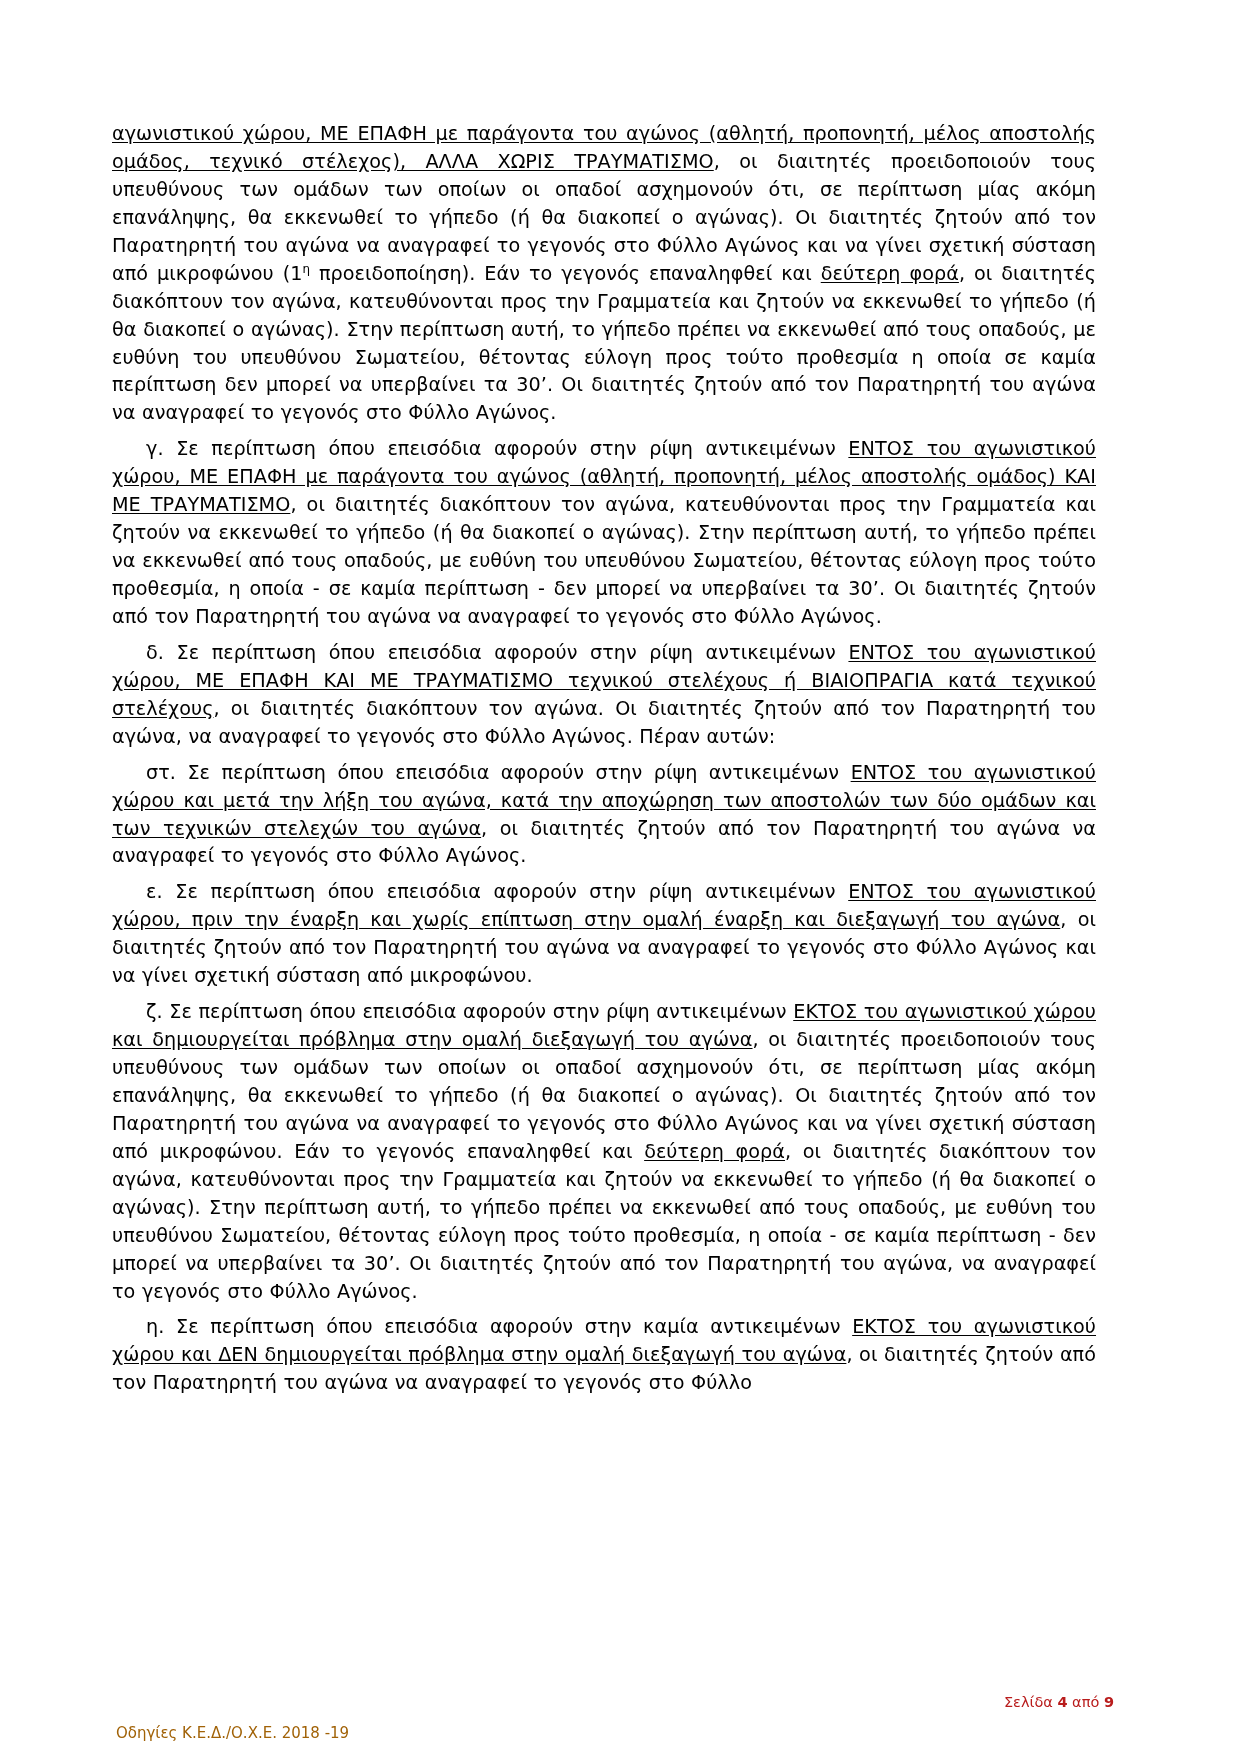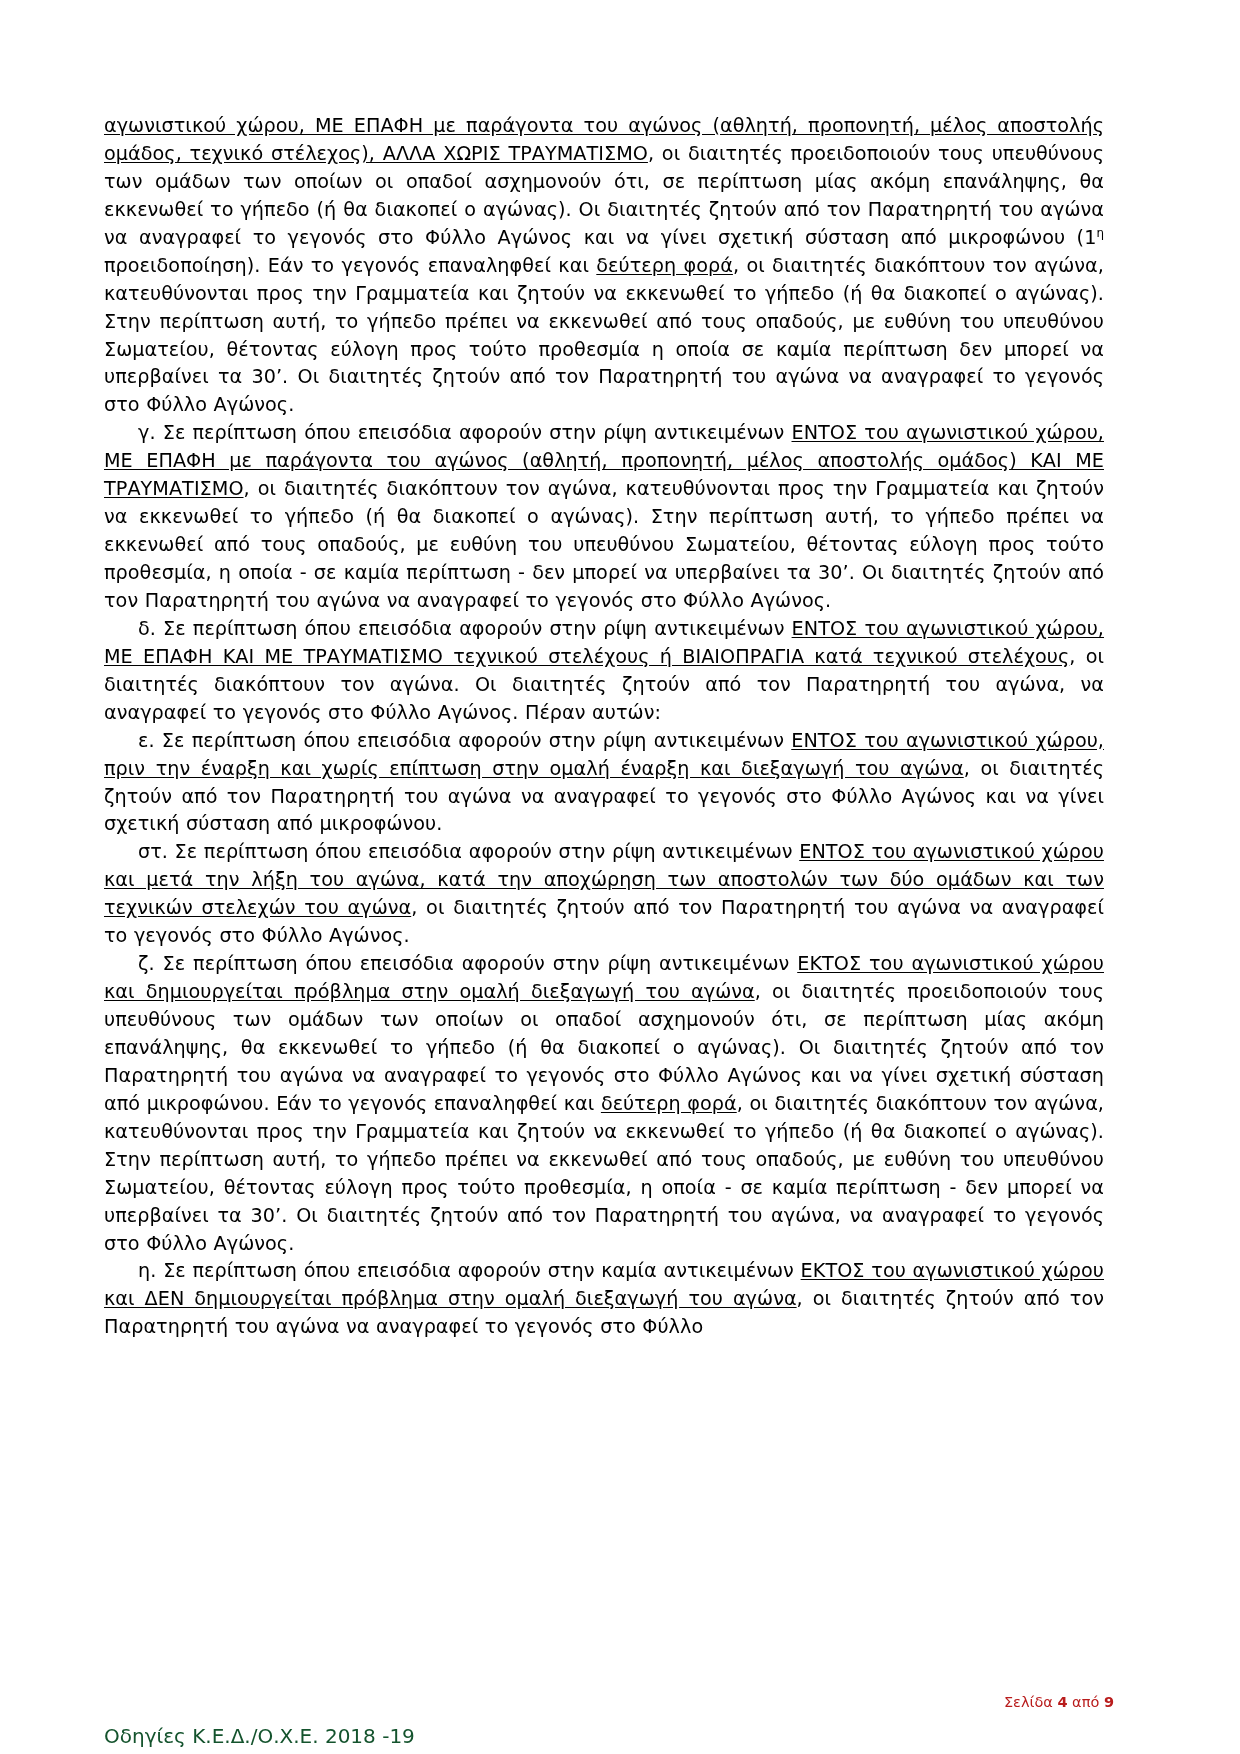--- a/index.html
+++ b/index.html
@@ -20,21 +20,21 @@
   .content {
     position: absolute;
     left: 104px;
     top: 112px;
     width: 1000px;
   }
   .para {
     font-size: 19.2px;
     line-height: 1.455;
     text-align: justify;
-    margin: 0;
+    margin: 8px;
     letter-spacing: 0.05px;
     word-spacing: 0.4px;
   }
   .para + .para {
     margin-top: 0;
   }
   .indent {
     text-indent: 34px;
   }
   .u {
@@ -48,46 +48,46 @@
   }
   .footer {
     position: absolute;
     left: 104px;
     bottom: 0;
     width: 1010px;
     height: 70px;
   }
   .footer-left {
     position: absolute;
-    left: 0;
+    left: 12px;
     top: 40px;
-    font-size: 20px;
+    font-size: 15px;
     font-family: "DejaVu Sans", sans-serif;
-    color: #14532d;
+    color: #a16207;
   }
   .footer-right {
     position: absolute;
     right: 0;
     top: 10px;
     font-size: 14.5px;
     font-family: "DejaVu Sans", sans-serif;
     color: #b91c1c;
   }
   .footer-right b { font-weight: bold; }
 </style>
 </head>
 <body>
 
 <div class="page">
   <div class="content" id="doc-body">
       <div class="para"><span class="u">αγωνιστικού χώρου, ΜΕ ΕΠΑΦΗ με παράγοντα του αγώνος (αθλητή, προπονητή, μέλος αποστολής ομάδος, τεχνικό στέλεχος), ΑΛΛΑ ΧΩΡΙΣ ΤΡΑΥΜΑΤΙΣΜΟ</span><span>, οι διαιτητές προειδοποιούν τους υπευθύνους των ομάδων των οποίων οι οπαδοί ασχημονούν ότι, σε περίπτωση μίας ακόμη επανάληψης, θα εκκενωθεί το γήπεδο (ή θα διακοπεί ο αγώνας). Οι διαιτητές ζητούν από τον Παρατηρητή του αγώνα να αναγραφεί το γεγονός στο Φύλλο Αγώνος και να γίνει σχετική σύσταση από μικροφώνου (1</span><sup>η</sup><span> προειδοποίηση). Εάν το γεγονός επαναληφθεί και </span><span class="u">δεύτερη φορά</span><span>, οι διαιτητές διακόπτουν τον αγώνα, κατευθύνονται προς την Γραμματεία και ζητούν να εκκενωθεί το γήπεδο (ή θα διακοπεί ο αγώνας). Στην περίπτωση αυτή, το γήπεδο πρέπει να εκκενωθεί από τους οπαδούς, με ευθύνη του υπευθύνου Σωματείου, θέτοντας εύλογη προς τούτο προθεσμία η οποία σε καμία περίπτωση δεν μπορεί να υπερβαίνει τα 30’. Οι διαιτητές ζητούν από τον Παρατηρητή του αγώνα να αναγραφεί το γεγονός στο Φύλλο Αγώνος.</span></div>
       <div class="para indent"><span>γ. Σε περίπτωση όπου επεισόδια αφορούν στην ρίψη αντικειμένων </span><span class="u">ΕΝΤΟΣ του αγωνιστικού χώρου, ΜΕ ΕΠΑΦΗ με παράγοντα του αγώνος (αθλητή, προπονητή, μέλος αποστολής ομάδος) ΚΑΙ ΜΕ ΤΡΑΥΜΑΤΙΣΜΟ</span><span>, οι διαιτητές διακόπτουν τον αγώνα, κατευθύνονται προς την Γραμματεία και ζητούν να εκκενωθεί το γήπεδο (ή θα διακοπεί ο αγώνας). Στην περίπτωση αυτή, το γήπεδο πρέπει να εκκενωθεί από τους οπαδούς, με ευθύνη του υπευθύνου Σωματείου, θέτοντας εύλογη προς τούτο προθεσμία, η οποία - σε καμία περίπτωση - δεν μπορεί να υπερβαίνει τα 30’. Οι διαιτητές ζητούν από τον Παρατηρητή του αγώνα να αναγραφεί το γεγονός στο Φύλλο Αγώνος.</span></div>
       <div class="para indent"><span>δ. Σε περίπτωση όπου επεισόδια αφορούν στην ρίψη αντικειμένων </span><span class="u">ΕΝΤΟΣ του αγωνιστικού χώρου, ΜΕ ΕΠΑΦΗ ΚΑΙ ΜΕ ΤΡΑΥΜΑΤΙΣΜΟ τεχνικού στελέχους ή ΒΙΑΙΟΠΡΑΓΙΑ κατά τεχνικού στελέχους</span><span>, οι διαιτητές διακόπτουν τον αγώνα. Οι διαιτητές ζητούν από τον Παρατηρητή του αγώνα, να αναγραφεί το γεγονός στο Φύλλο Αγώνος. Πέραν αυτών:</span></div>
+      <div class="para indent"><span>στ. Σε περίπτωση όπου επεισόδια αφορούν στην ρίψη αντικειμένων </span><span class="u">ΕΝΤΟΣ του αγωνιστικού χώρου και μετά την λήξη του αγώνα, κατά την αποχώρηση των αποστολών των δύο ομάδων και των τεχνικών στελεχών του αγώνα</span><span>, οι διαιτητές ζητούν από τον Παρατηρητή του αγώνα να αναγραφεί το γεγονός στο Φύλλο Αγώνος.</span></div>
       <div class="para indent"><span>ε. Σε περίπτωση όπου επεισόδια αφορούν στην ρίψη αντικειμένων </span><span class="u">ΕΝΤΟΣ του αγωνιστικού χώρου, πριν την έναρξη και χωρίς επίπτωση στην ομαλή έναρξη και διεξαγωγή του αγώνα</span><span>, οι διαιτητές ζητούν από τον Παρατηρητή του αγώνα να αναγραφεί το γεγονός στο Φύλλο Αγώνος και να γίνει σχετική σύσταση από μικροφώνου.</span></div>
-      <div class="para indent"><span>στ. Σε περίπτωση όπου επεισόδια αφορούν στην ρίψη αντικειμένων </span><span class="u">ΕΝΤΟΣ του αγωνιστικού χώρου και μετά την λήξη του αγώνα, κατά την αποχώρηση των αποστολών των δύο ομάδων και των τεχνικών στελεχών του αγώνα</span><span>, οι διαιτητές ζητούν από τον Παρατηρητή του αγώνα να αναγραφεί το γεγονός στο Φύλλο Αγώνος.</span></div>
       <div class="para indent"><span>ζ. Σε περίπτωση όπου επεισόδια αφορούν στην ρίψη αντικειμένων </span><span class="u">ΕΚΤΟΣ του αγωνιστικού χώρου και δημιουργείται πρόβλημα στην ομαλή διεξαγωγή του αγώνα</span><span>, οι διαιτητές προειδοποιούν τους υπευθύνους των ομάδων των οποίων οι οπαδοί ασχημονούν ότι, σε περίπτωση μίας ακόμη επανάληψης, θα εκκενωθεί το γήπεδο (ή θα διακοπεί ο αγώνας). Οι διαιτητές ζητούν από τον Παρατηρητή του αγώνα να αναγραφεί το γεγονός στο Φύλλο Αγώνος και να γίνει σχετική σύσταση από μικροφώνου. Εάν το γεγονός επαναληφθεί και </span><span class="u">δεύτερη φορά</span><span>, οι διαιτητές διακόπτουν τον αγώνα, κατευθύνονται προς την Γραμματεία και ζητούν να εκκενωθεί το γήπεδο (ή θα διακοπεί ο αγώνας). Στην περίπτωση αυτή, το γήπεδο πρέπει να εκκενωθεί από τους οπαδούς, με ευθύνη του υπευθύνου Σωματείου, θέτοντας εύλογη προς τούτο προθεσμία, η οποία - σε καμία περίπτωση - δεν μπορεί να υπερβαίνει τα 30’. Οι διαιτητές ζητούν από τον Παρατηρητή του αγώνα, να αναγραφεί το γεγονός στο Φύλλο Αγώνος.</span></div>
       <div class="para indent"><span>η. Σε περίπτωση όπου επεισόδια αφορούν στην καμία αντικειμένων </span><span class="u">ΕΚΤΟΣ του αγωνιστικού χώρου και ΔΕΝ δημιουργείται πρόβλημα στην ομαλή διεξαγωγή του αγώνα</span><span>, οι διαιτητές ζητούν από τον Παρατηρητή του αγώνα να αναγραφεί το γεγονός στο Φύλλο</span></div>
     </div>
 
   <div class="footer">
     <div class="footer-left">Οδηγίες Κ.Ε.Δ./Ο.Χ.Ε. 2018 -19</div>
     <div class="footer-right">
       <span>Σελίδα </span><b>4</b><span> από </span><b>9</b>
     </div>
   </div>

